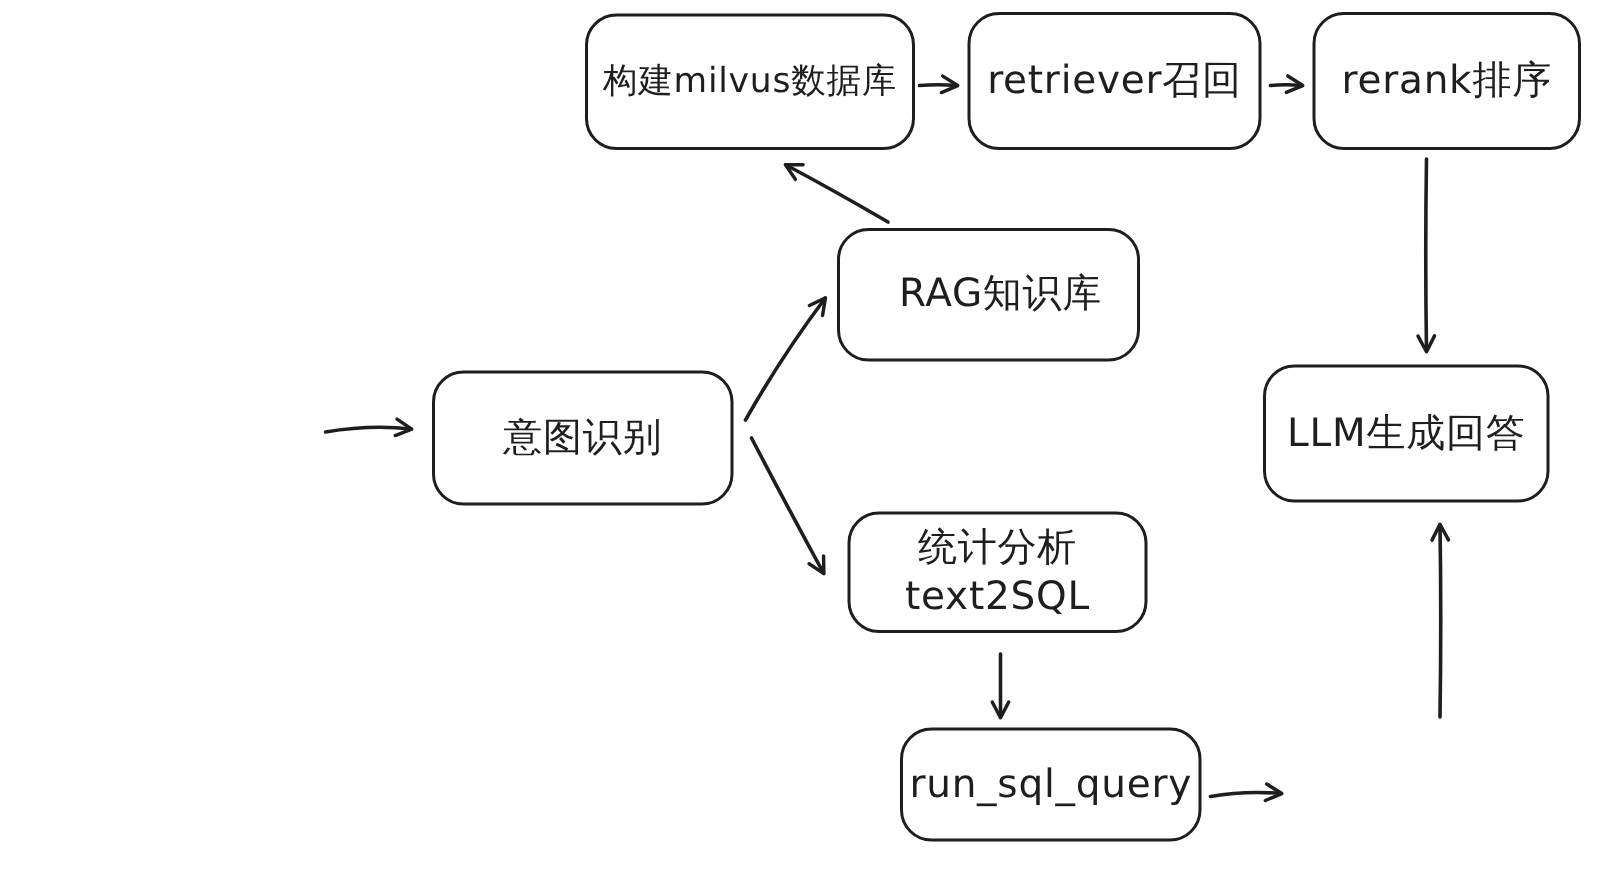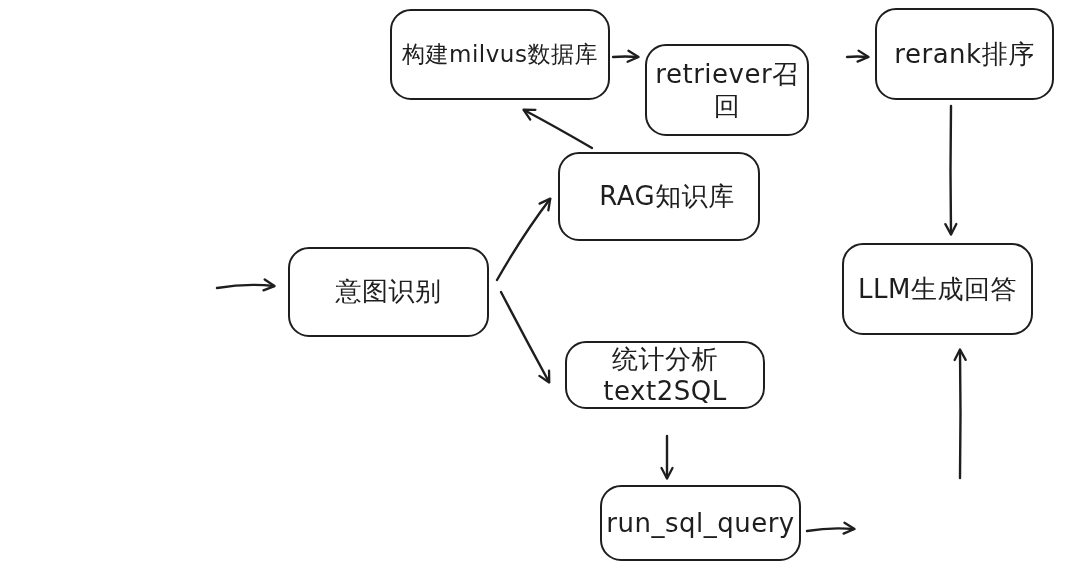--- a/index.html
+++ b/index.html
@@ -73,33 +73,33 @@
   </div>
 
   <div class="node" style="left:558px; top:152px; width:202px; height:89px;padding-left:16px;">
     <span class="node-label">RAG知识库</span>
   </div>
 
   <div class="node" style="left:390px; top:9px; width:220px; height:91px;">
     <span class="node-label small">构建milvus数据库</span>
   </div>
 
-  <div class="node" style="left:645px; top:8px; width:164px; height:92px;margin-top:36px;">
+  <div class="node" style="left:645px; top:8px; width:196px; height:92px;">
     <span class="node-label">retriever召回</span>
   </div>
 
   <div class="node" style="left:875px; top:8px; width:179px; height:92px;">
     <span class="node-label">rerank排序</span>
   </div>
 
   <div class="node" style="left:842px; top:243px; width:191px; height:92px;">
     <span class="node-label">LLM生成回答</span>
   </div>
 
-  <div class="node" style="left:565px; top:341px; width:200px; height:68px;">
+  <div class="node" style="left:565px; top:341px; width:200px; height:81px;">
     <span class="node-label">统计分析
 text2SQL</span>
   </div>
 
   <div class="node" style="left:600px; top:485px; width:201px; height:76px;">
     <span class="node-label">run_sql_query</span>
   </div>
 
 
 </div>

